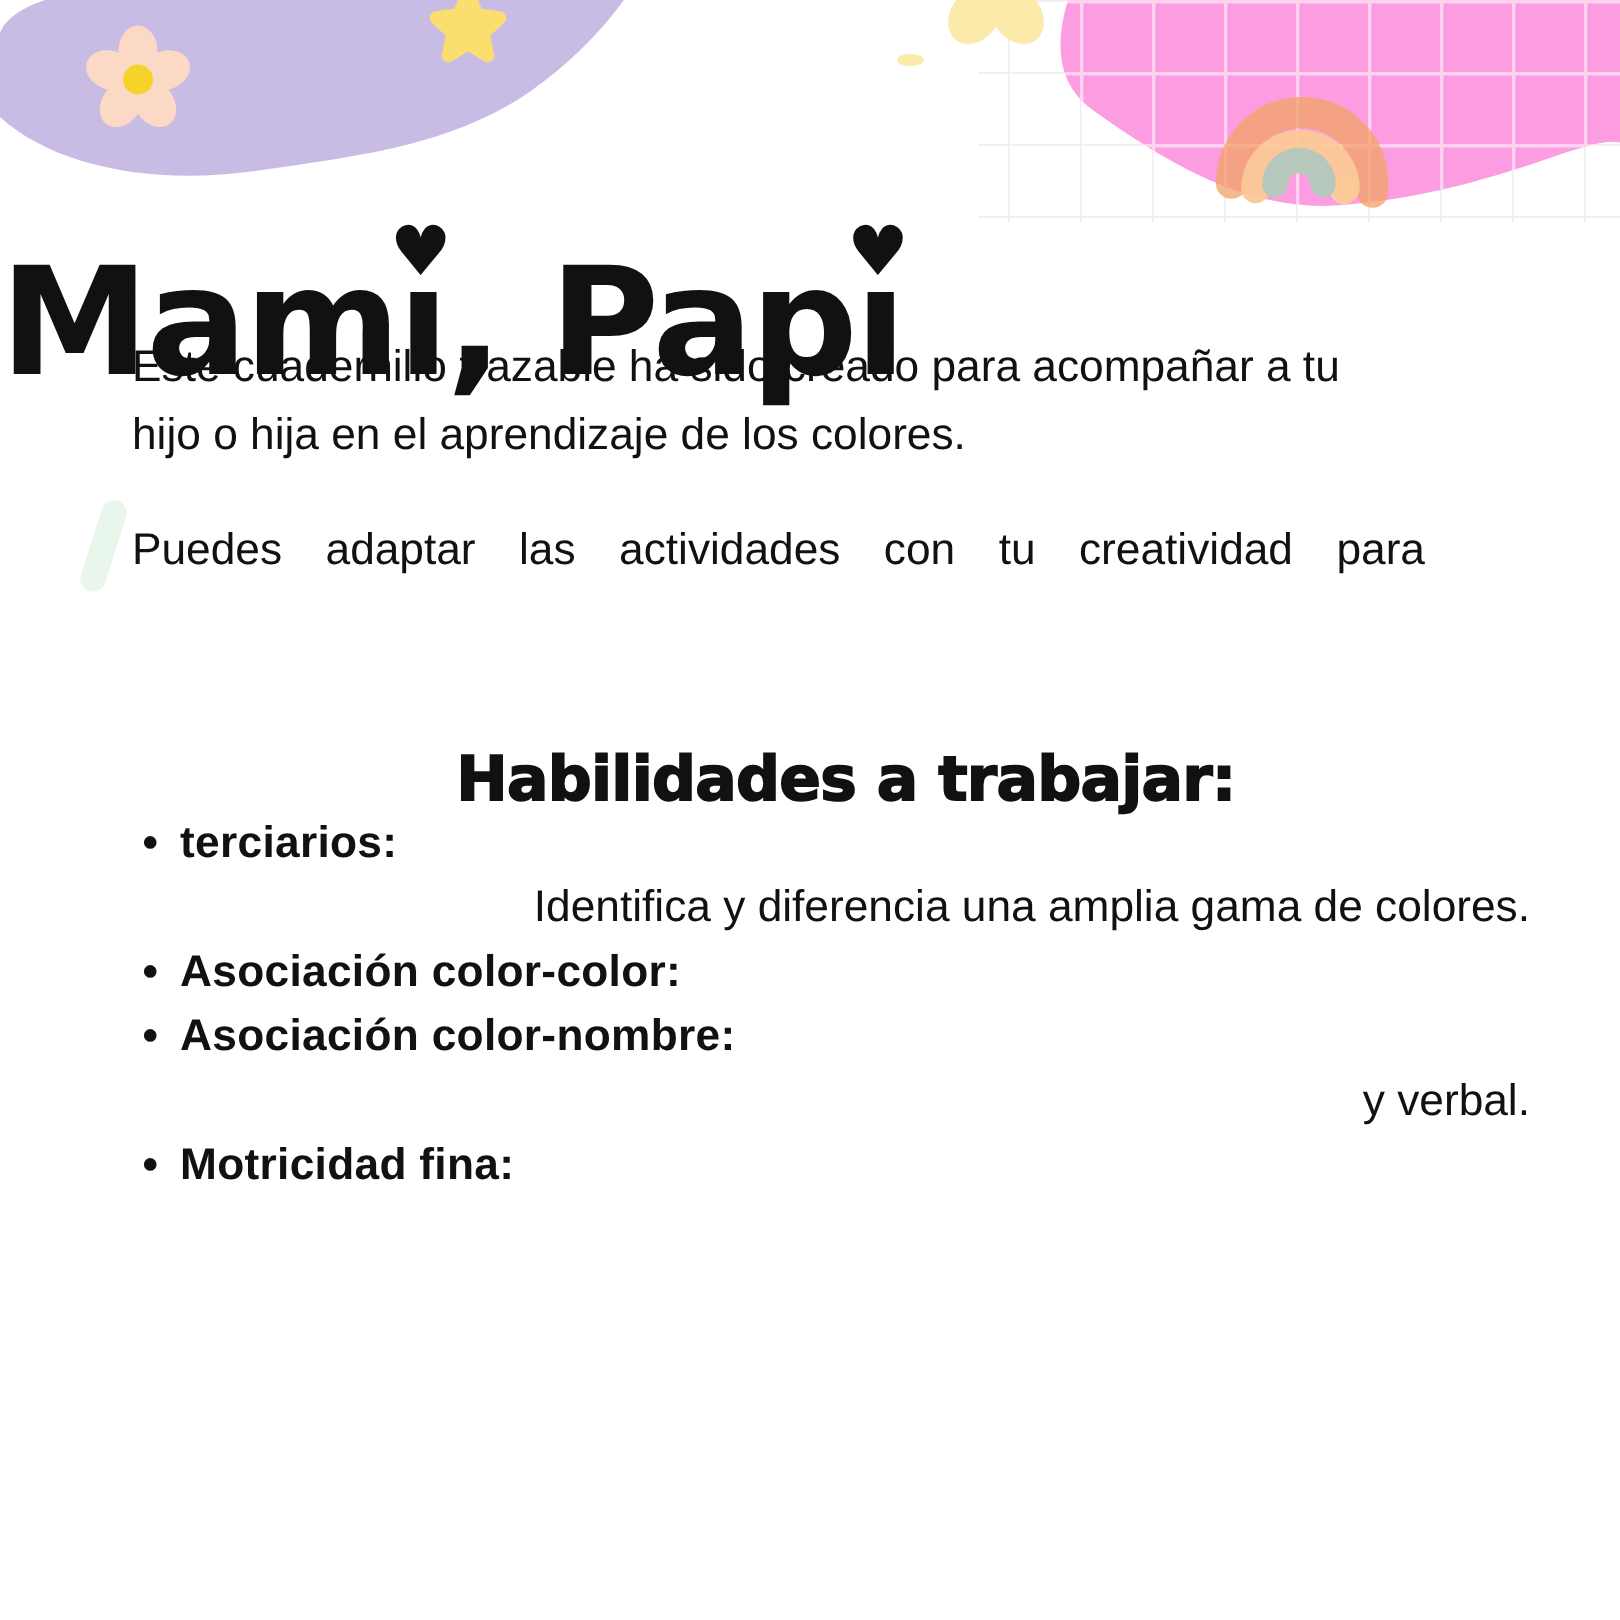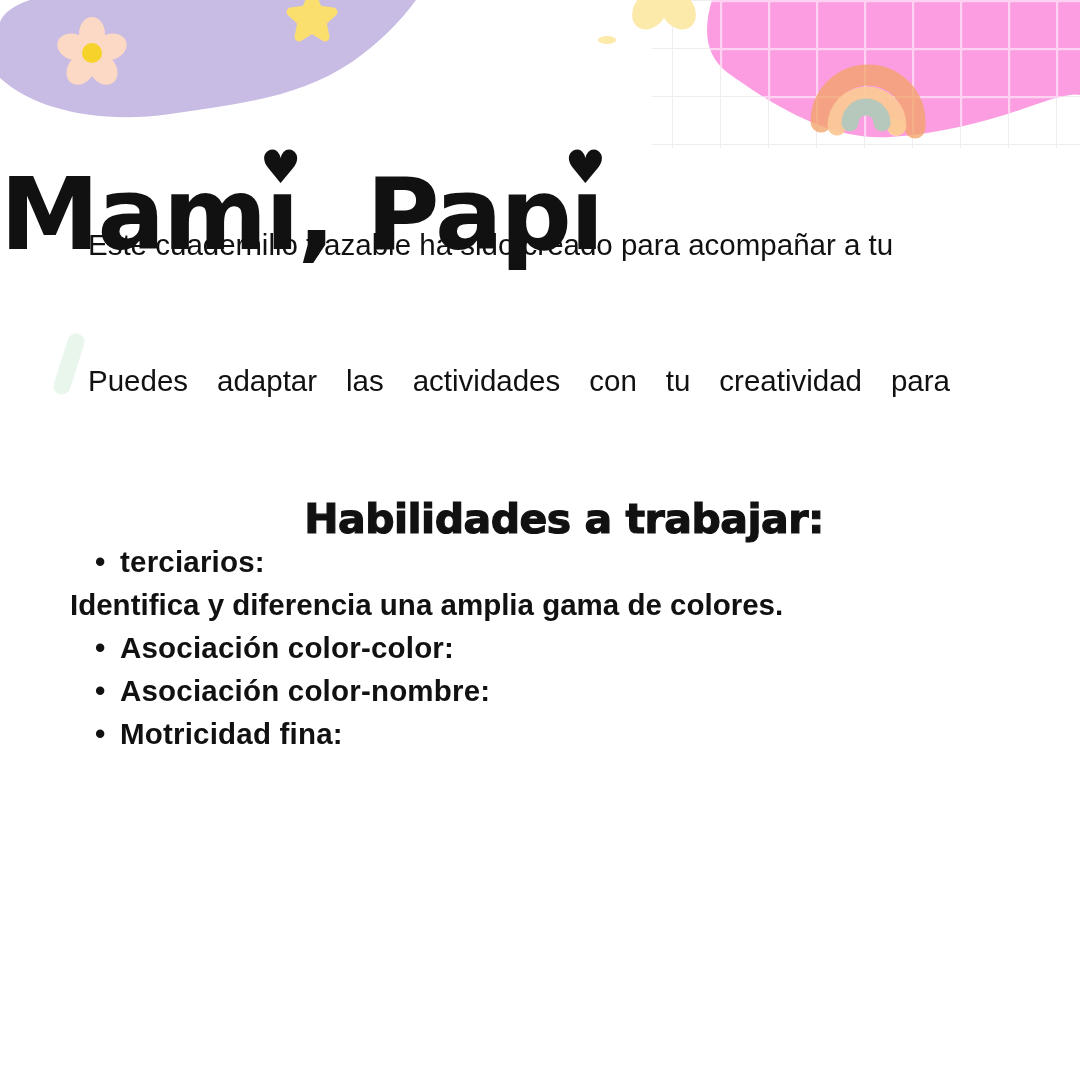--- a/index.html
+++ b/index.html
@@ -39,30 +39,30 @@
   }
   .ih{position:relative;display:inline-block;}
   .ih .heart{
     position:absolute;left:50%;transform:translateX(-52%);
     top:-0.32em;font-size:0.46em;line-height:1;letter-spacing:0;
   }
   .bodytext{font-size:29.5px;line-height:45px;}
   .line{white-space:nowrap;}
   .para1{position:absolute;top:222px;left:88px;}
   .para2{position:absolute;top:344px;left:88px;}
-  .para2 .justify{width:862px;text-align:justify;text-align-last:justify;white-space:normal;margin-top:14px;}
+  .para2 .justify{width:862px;text-align:justify;text-align-last:justify;white-space:normal;}
   .heading{
     position:absolute;top:461px;left:0;width:1080px;text-align:center;
     font-family:"DejaVu Sans",sans-serif;font-weight:700;
     font-size:41px;letter-spacing:-0.5px;margin-left:24px;-webkit-text-stroke:1.2px var(--text);
   }
   .skills{position:absolute;top:540px;left:70px;width:950px;font-size:29.5px;line-height:43px;}
   .term{position:relative;padding-left:50px;font-weight:700;letter-spacing:0.2px;}
   .term .bullet{position:absolute;left:25px;top:0;}
-  .desc{font-weight:700;}
+  .desc{font-weight:400;text-align:right;}
 </style>
 </head>
 <body>
 
 <svg class="decor" width="1080" height="420" viewBox="0 0 1080 420">
   <defs>
     <pattern id="gridFaint" width="48" height="48" patternUnits="userSpaceOnUse">
       <path d="M48 0 H0 V48" fill="none" class="grid-faint-line" stroke-width="2"></path>
     </pattern>
     <pattern id="gridWhite" width="48" height="48" patternUnits="userSpaceOnUse">
@@ -116,20 +116,21 @@
 
   <line class="mint-stroke" x1="76" y1="342" x2="62" y2="386" stroke-width="17" stroke-linecap="round"></line>
 </svg>
 
 <h1 class="title">
   <span>Mam</span><span class="ih"><span class="heart">♥</span><span>ı</span></span><span>, Pap</span><span class="ih"><span class="heart">♥</span><span>ı</span></span>
 </h1>
 
 <div class="para1 bodytext">
   <div class="line">Este cuadernillo trazable ha sido creado para acompañar a tu</div>
+  <div class="line">hijo o hija en el aprendizaje de los colores.</div>
 </div>
 
 <div class="para2 bodytext">
   <div class="line justify">Puedes adaptar las actividades con tu creatividad para</div>
 </div>
 
 <h2 class="heading">Habilidades a trabajar:</h2>
 
 <div class="skills">
 
@@ -149,20 +150,21 @@
       <div class="line">Asociación color-color:</div>
     </div>
   </div>
 
   <div>
     <div class="term">
       <span class="bullet">•</span>
       <div class="line">Asociación color-nombre:</div>
     </div>
     <div class="desc">
+      <div class="line">y verbal.</div>
     </div>
   </div>
 
   <div>
     <div class="term">
       <span class="bullet">•</span>
       <div class="line">Motricidad fina:</div>
     </div>
     <div class="desc">
     </div>

